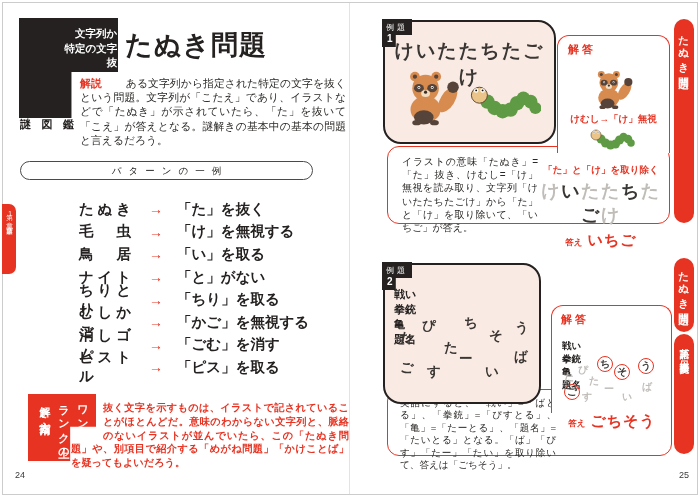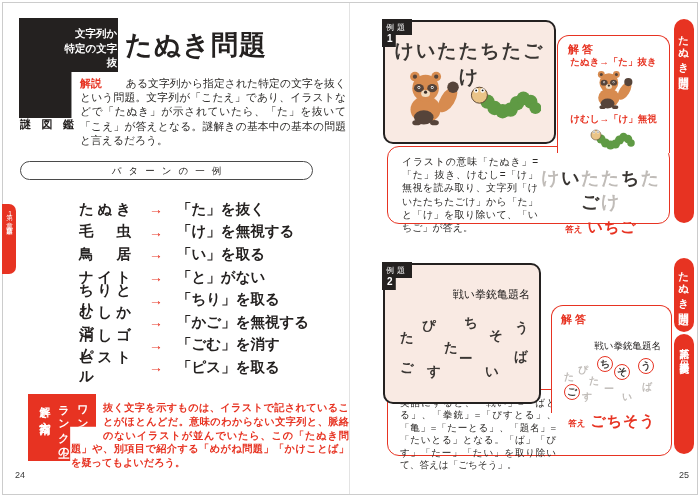--- a/index.html
+++ b/index.html
@@ -30,42 +30,42 @@
   .hint-box{left:28px;top:394px;width:68px;height:67px;background:#e73322;
     clip-path:polygon(0 0,100% 0,100% 49%,62% 49%,62% 100%,0 100%);}
   .vcol{position:absolute;writing-mode:vertical-rl;text-orientation:upright;color:#fff;
     font-weight:bold;font-size:11px;letter-spacing:1px;line-height:1;}
   .hint-text{left:71px;top:401px;width:278px;font-size:10.2px;line-height:13.8px;
     color:#e73322;font-weight:bold;text-align:justify;}
   .hint-spacer{float:left;width:32px;height:29px;}
   .pageno{font-size:9px;color:#3a3a3a;}
 
   
-  .prob-box{background:#f9eae3;border:2.5px solid #242120;border-radius:10px;z-index:3;}
+  .prob-box{background:#f9eae3;border:2.5px solid #242120;border-radius:18px;z-index:3;}
   .ex-tag{position:absolute;left:-3px;top:-3px;width:30px;height:28px;background:#242120;color:#fff;
     clip-path:polygon(0 0,100% 0,100% 57%,46% 57%,46% 100%,0 100%);}
   .ex-tag .t1{position:absolute;left:4px;top:3px;font-size:8px;letter-spacing:3px;white-space:nowrap;}
   .ex-tag .t2{position:absolute;left:5px;top:14px;font-size:10px;font-weight:bold;}
   .sol-tall{background:#fff;border:1.5px solid #e73322;border-bottom:none;border-radius:12px 12px 0 0;z-index:2;}
   .sol-wide{background:#fff;border:1.5px solid #e73322;border-radius:12px;z-index:1;}
   .sol-label{font-size:11px;font-weight:bold;letter-spacing:3px;color:#e73322;}
 
   .puzzle-string{left:0;top:16px;width:100%;text-align:center;font-size:19px;font-weight:bold;
     letter-spacing:2px;color:#3a3633;}
   .rule-line{width:100%;text-align:center;font-size:9.5px;font-weight:bold;color:#e73322;}
   .removal-note{font-size:9.5px;font-weight:bold;color:#e73322;text-align:center;}
   .display-string{text-align:center;font-size:18px;font-weight:bold;letter-spacing:1.5px;}
   .display-string .keep{color:#3a3633;}
   .display-string .out{color:#c0bcb8;}
   .answer-row{display:flex;align-items:baseline;justify-content:center;color:#e73322;}
   .answer-row .alabel{font-size:8.5px;font-weight:bold;margin-right:5px;}
   .answer-row .aval{font-size:15px;font-weight:bold;letter-spacing:1px;}
   .sol-expl{font-size:10px;line-height:13.2px;color:#2b2927;text-align:justify;}
 
-  .wordrow{display:flex;justify-content:flex-end;font-weight:normal;}
+  .wordrow{display:flex;justify-content:space-between;font-weight:bold;flex-direction:column;}
   .scat{position:absolute;font-weight:bold;color:#3a3633;font-size:13.5px;}
   .scat-s{position:absolute;font-size:10px;font-weight:bold;color:#c0bcb8;}
   .scat-s.circ{display:flex;align-items:center;justify-content:center;width:14px;height:14px;
     border:1.5px solid #e73322;border-radius:50%;color:#3e3b39;}
 
   
   .side-tab{background:#e73322;border-radius:10px;color:#fff;}
   .side-tab .vt{position:absolute;left:50%;transform:translateX(-50%);top:8px;writing-mode:vertical-rl;
     text-orientation:upright;font-size:10.5px;font-weight:bold;letter-spacing:2px;white-space:nowrap;}
   .chapter-tab{left:2px;top:204px;width:14px;height:70px;background:#e73322;border-radius:0 7px 7px 0;}
@@ -198,32 +198,32 @@
         <circle cx="9" cy="18" r="2.8" fill="#ffffff"></circle>
           <circle cx="17" cy="18" r="2.8" fill="#ffffff"></circle>
         <circle cx="9" cy="18" r="1.2" fill="#111111"></circle>
           <circle cx="17" cy="18" r="1.2" fill="#111111"></circle>
       </svg>
     </div>
 
     <div class="abs sol-wide" style="left:387px;top:146px;width:281px;height:76px;">
       <div class="abs sol-expl" style="left:14px;top:8px;width:136px;">イラストの意味「たぬき」=「た」抜き、けむし=「け」無視を読み取り、文字列「けいたたちたごけ」から「た」と「け」を取り除いて、「いちご」が答え。</div>
       <div class="abs" style="left:152px;top:17px;width:122px;">
+        <div class="removal-note">「た」と「け」を取り除く</div>
         <div class="display-string" style="margin-top:2px;">
           <span class="out">け</span><span class="keep">い</span><span class="out">た</span><span class="out">た</span><span class="keep">ち</span><span class="out">た</span><span class="keep">ご</span><span class="out">け</span>
         </div>
         <div class="answer-row" style="margin-top:4px;">
           <span class="alabel">答え</span>
           <span class="aval">いちご</span>
         </div>
       </div>
     </div>
     <div class="abs sol-tall" style="left:557px;top:35px;width:111px;height:117px;">
       <div class="abs sol-label" style="left:10px;top:6px;">解答</div>
-      <div class="abs rule-line" style="top:20px;">たぬき→「た」抜き</div>
       <svg class="abs" style="left:32px;top:31px;" width="44" height="44" viewBox="0 0 70 70">
         <ellipse cx="55" cy="38" rx="8" ry="16" transform="rotate(32 55 38)" fill="#d78b4f"></ellipse>
         <circle cx="61" cy="24" r="6.5" fill="#56443a"></circle>
         <ellipse cx="30" cy="49" rx="17" ry="15" fill="#d78b4f"></ellipse>
         <ellipse cx="28" cy="58" rx="11" ry="8" fill="#56443a"></ellipse>
         <circle cx="18" cy="12" r="5.5" fill="#d78b4f"></circle>
           <circle cx="42" cy="12" r="5.5" fill="#d78b4f"></circle>
         <circle cx="18" cy="12" r="2.4" fill="#56443a"></circle>
           <circle cx="42" cy="12" r="2.4" fill="#56443a"></circle>
         <circle cx="30" cy="25" r="15" fill="#d78b4f"></circle>

